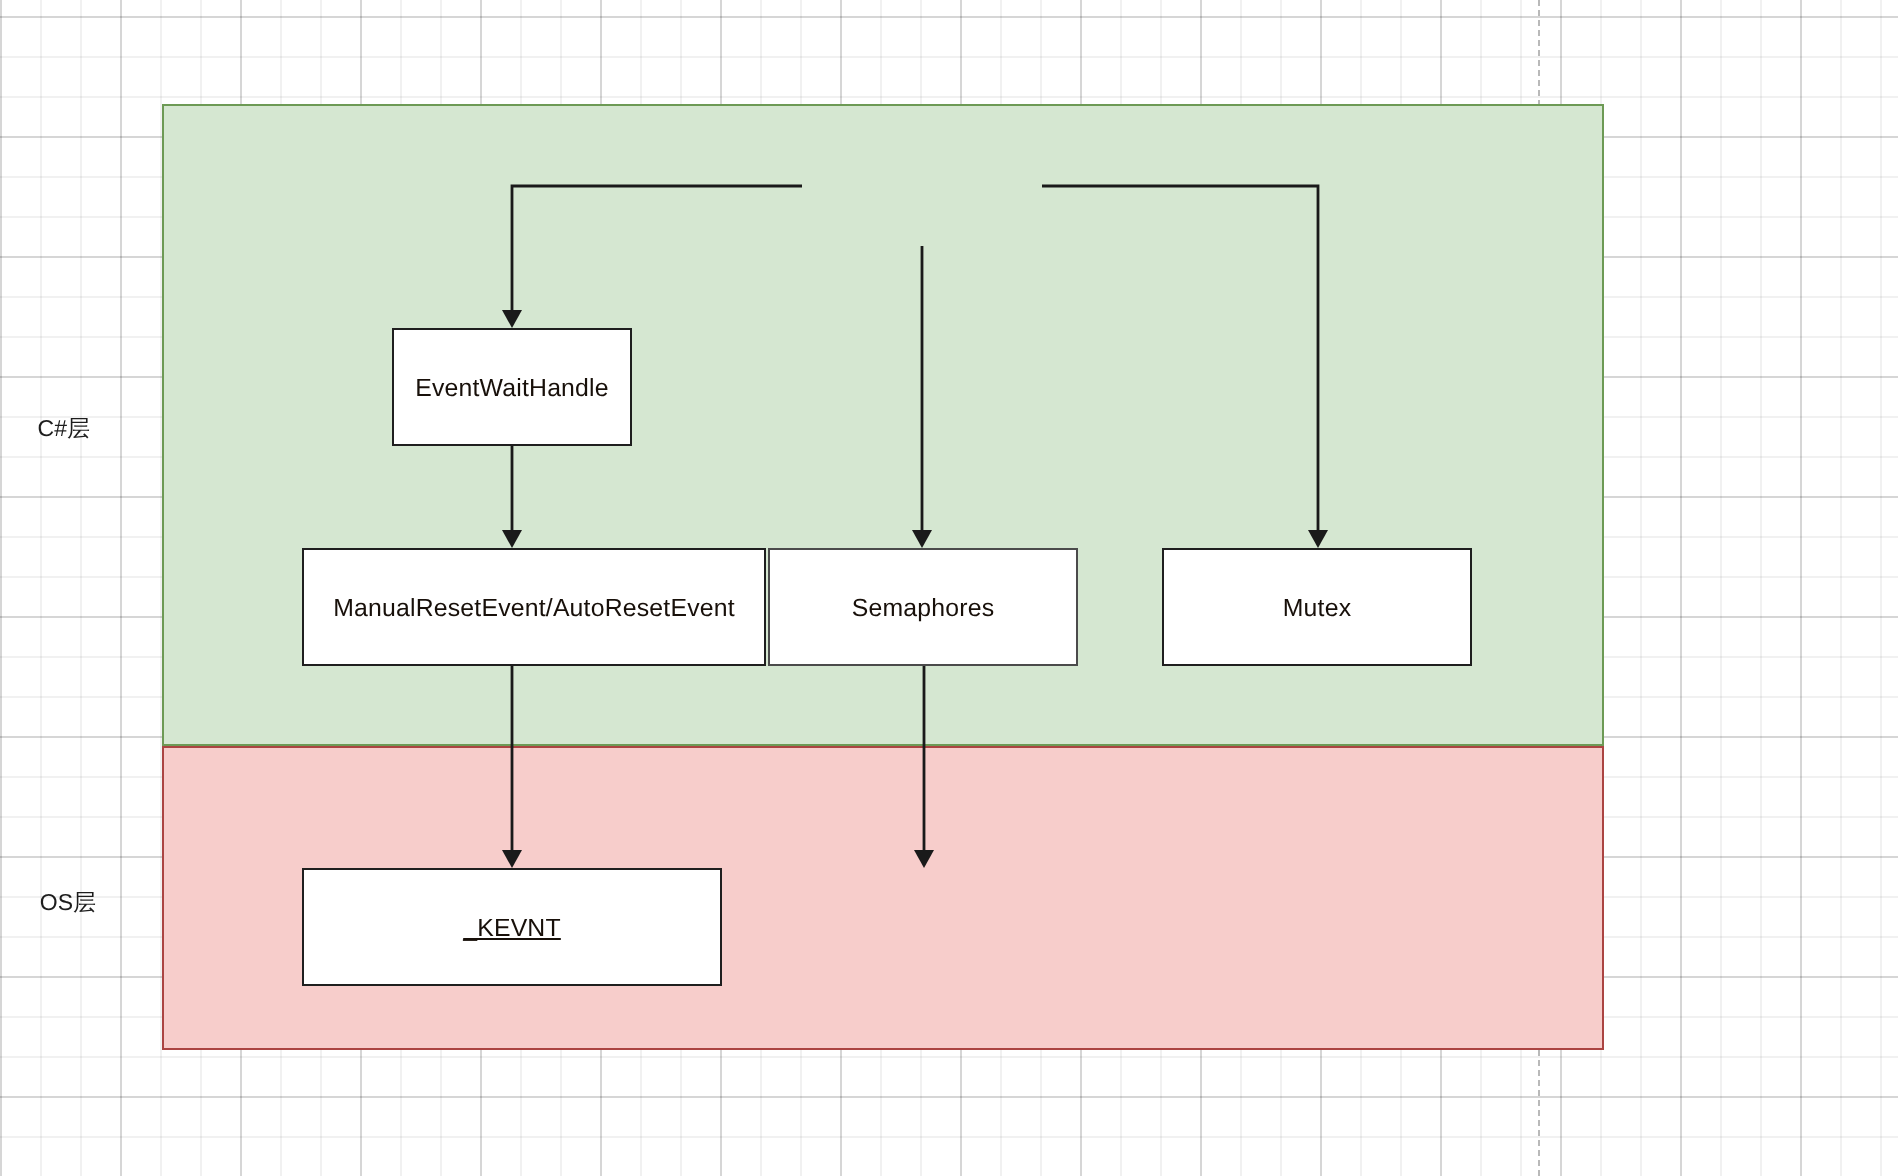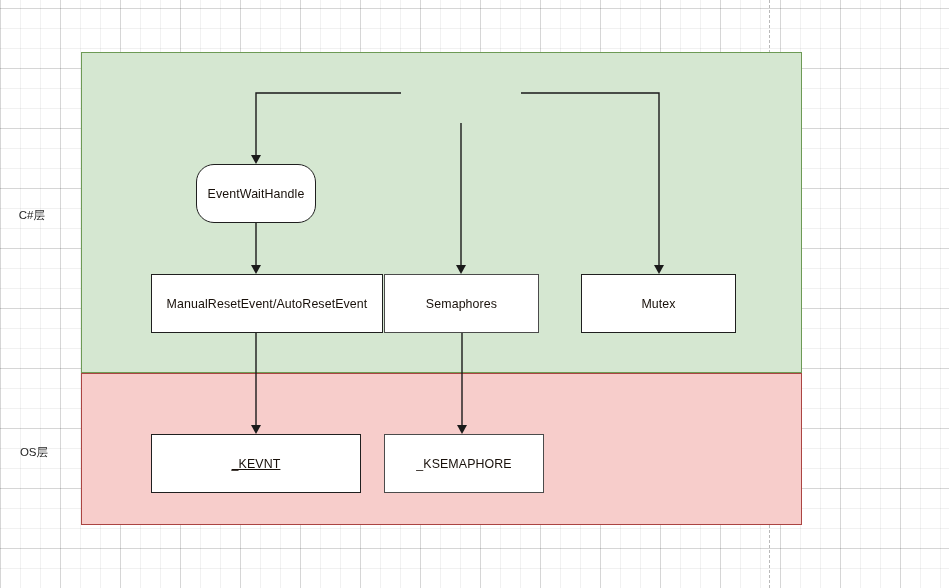--- a/index.html
+++ b/index.html
@@ -103,20 +103,19 @@
       <path d="M 521 93 L 659 93 L 659 269" fill="none" stroke="#1a1a1a" stroke-width="1.4"></path>
       <polygon points="654,265 664,265 659,274" fill="#1a1a1a"></polygon>
       <path d="M 256 223 L 256 269" fill="none" stroke="#1a1a1a" stroke-width="1.4"></path>
       <polygon points="251,265 261,265 256,274" fill="#1a1a1a"></polygon>
       <path d="M 256 333 L 256 429" fill="none" stroke="#1a1a1a" stroke-width="1.4"></path>
       <polygon points="251,425 261,425 256,434" fill="#1a1a1a"></polygon>
       <path d="M 462 333 L 462 429" fill="none" stroke="#1a1a1a" stroke-width="1.4"></path>
       <polygon points="457,425 467,425 462,434" fill="#1a1a1a"></polygon>
     </svg>
 
-  <div class="node" id="node-eventwaithandle" style="left: 196px; top: 164px; width: 120px; height: 59px; border-radius: 18px;">EventWaitHandle</div>
+  <div class="node" id="node-eventwaithandle" style="left: 196px; top: 164px; width: 120px; height: 59px;">EventWaitHandle</div>
   <div class="node" id="node-manual-auto-reset" style="left: 151px; top: 274px; width: 232px; height: 59px;">ManualResetEvent/AutoResetEvent</div>
   <div class="node soft-edge" id="node-semaphores" style="left: 384px; top: 274px; width: 155px; height: 59px;">Semaphores</div>
   <div class="node" id="node-mutex" style="left: 581px; top: 274px; width: 155px; height: 59px;">Mutex</div>
   <div class="node" id="node-kevnt" style="left: 151px; top: 434px; width: 210px; height: 59px; text-decoration: underline;">_KEVNT</div>
-  <div class="node soft-edge" id="node-ksemaphore" style="left: 384px; top: 434px; width: 160px; height: 59px;">_KSEMAPHORE</div>
 
 </div>
 
 </body></html>

